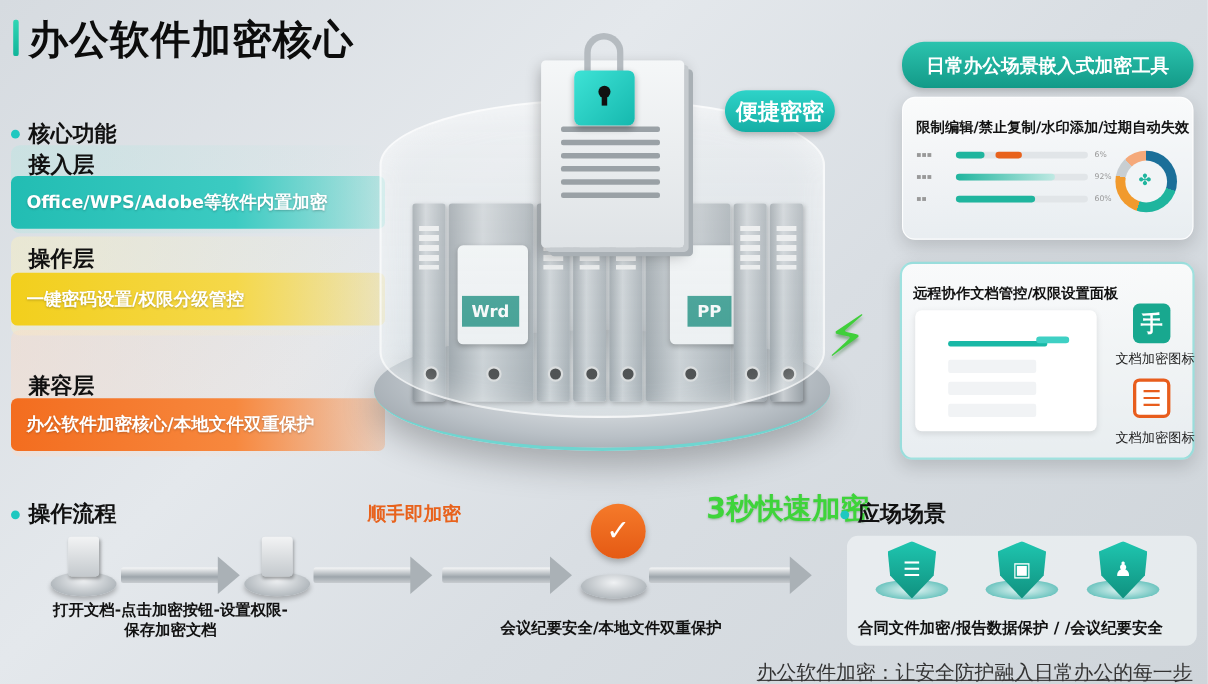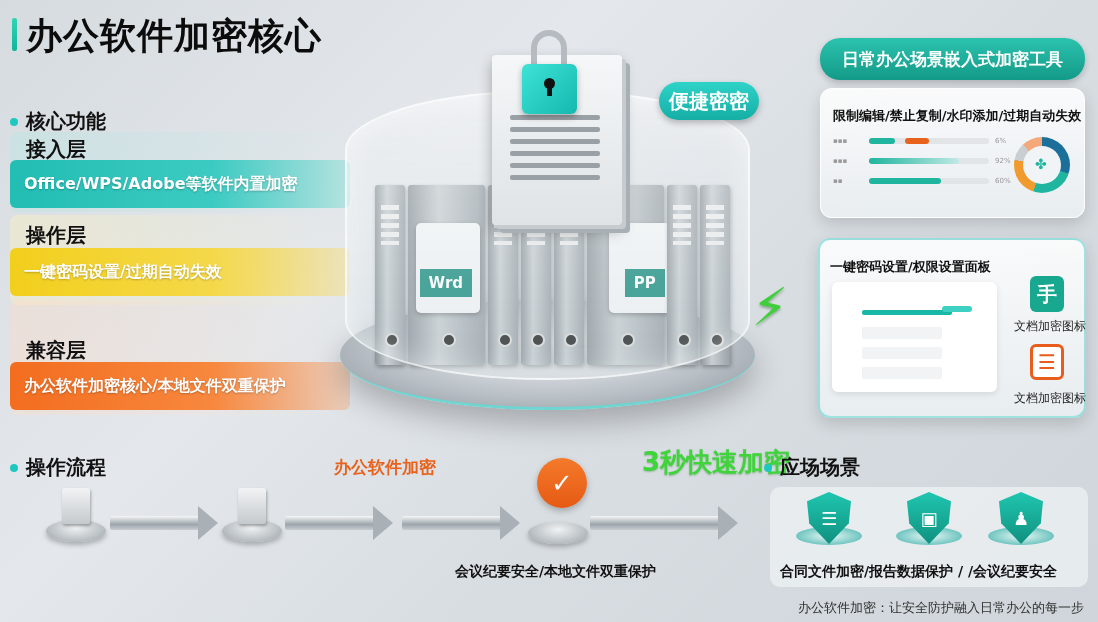--- a/index.html
+++ b/index.html
@@ -80,40 +80,40 @@
   .mini-doc { position: absolute; width: 28px; height: 36px; background: linear-gradient(#f2f3f4, #c4c9cd); border-radius: 3px; box-shadow: 1px 2px 3px rgba(0,0,0,0.3); }
   .arrow { position: absolute; height: 14px; background: linear-gradient(180deg, #f5f6f7, #9ea6ac 60%, #c8ccd0); border-radius: 2px; }
   .arrow::after { content: ""; position: absolute; right: -18px; top: -10px; border-left: 20px solid #aab1b6; border-top: 17px solid transparent; border-bottom: 17px solid transparent; }
   .check { left: 537px; top: 458px; width: 50px; height: 50px; border-radius: 50%; background: linear-gradient(180deg, #f57a2a, #e55a14); color: #fff; font-size: 26px; font-weight: bold; display: flex; align-items: center; justify-content: center; box-shadow: 0 3px 6px rgba(0,0,0,0.25); }
   .flow-caption { font-size: 14px; font-weight: bold; color: #111; text-align: center; line-height: 18px; }
   .orange-text { left: 334px; top: 456px; font-size: 17px; font-weight: bold; color: #e8621c; }
 
   .scen-card { left: 770px; top: 487px; width: 318px; height: 100px; background: rgba(240,243,245,0.7); border-radius: 10px; }
   .shield { position: absolute; width: 44px; height: 52px; background: linear-gradient(180deg, #1fc6b0, #10917f); clip-path: polygon(50% 0, 100% 18%, 95% 60%, 50% 100%, 5% 60%, 0 18%); display: flex; align-items: center; justify-content: center; color: #fff; font-size: 18px; font-weight: bold; }
   .shield-base { position: absolute; width: 66px; height: 18px; border-radius: 50%; background: radial-gradient(ellipse, #e8f7f6, #6fc5c0 70%, #9aa3a8); }
-  .footer { right: 14px; top: 599px; font-size: 13px; color: #333; }
+  .footer { right: 14px; top: 599px; font-size: 18px; color: #333; text-decoration: underline; }
 </style>
 </head>
 <body>
 
 <div class="abs title-bar"></div>
 <div class="abs title">办公软件加密核心</div>
 
 <div class="abs sec-head" style="left:10px; top:108px;">
   <span class="dot"></span>
   <span>核心功能</span>
 </div>
 
 <div class="abs layer-bg" style="top:132px; height:80px; background:linear-gradient(90deg, rgba(180,230,225,0.4), rgba(255,255,255,0));"></div>
 <div class="abs layer-label" style="left:26px; top:136px;">接入层</div>
 <div class="abs band band-teal" style="top:160px;">Office/WPS/Adobe等软件内置加密</div>
 
 <div class="abs layer-bg" style="top:215px; height:90px; background:linear-gradient(90deg, rgba(250,240,190,0.45), rgba(255,255,255,0));"></div>
 <div class="abs layer-label" style="left:26px; top:222px;">操作层</div>
-<div class="abs band band-yellow" style="top:248px;">一键密码设置/过期自动失效</div>
+<div class="abs band band-yellow" style="top:248px;">一键密码设置/权限分级管控</div>
 
 <div class="abs layer-bg" style="top:300px; height:115px; background:linear-gradient(90deg, rgba(250,220,200,0.45), rgba(255,255,255,0));"></div>
 <div class="abs layer-label" style="left:26px; top:337px;">兼容层</div>
 <div class="abs band band-orange" style="top:362px;">办公软件加密核心/本地文件双重保护</div>
 
 <div class="abs cyl-base"></div>
 <div class="abs binders">
   <div class="binder">
       <div class="stripe"></div>
     </div>
@@ -188,54 +188,56 @@
         <div class="fill" style="left:0; width:60%; background:#1fb59e;"></div>
       </div>
     <span>60%</span>
   </div>
   <div class="donut">
       <span class="leaf">✤</span>
     </div>
 </div>
 
 <div class="abs card rb-card">
-  <div class="rb-card-head">一键密码设置/权限设置面板</div>
+  <div class="rb-card-head">远程协作文档管控/权限设置面板</div>
   <div class="mini-panel">
     <div class="mini-row active" style="top:28px; width:90px;"></div>
     <div class="mini-row" style="top:45px;"></div>
     <div class="mini-row" style="top:65px;"></div>
     <div class="mini-row" style="top:85px;"></div>
     <div style="position:absolute; left:110px; top:24px; width:30px; height:6px; background:#3fd0c4; border-radius:3px;"></div>
   </div>
   <div class="doc-icon green" style="left:210px; top:36px;">手</div>
   <div class="icon-cap" style="left:194px; top:78px;">文档加密图标</div>
   <div class="doc-icon orange" style="left:210px; top:104px;">☰</div>
   <div class="icon-cap" style="left:194px; top:150px;">文档加密图标</div>
 </div>
 
 <div class="abs sec-head" style="left:10px; top:454px;">
   <span class="dot"></span>
   <span>操作流程</span>
 </div>
-<div class="abs orange-text">办公软件加密</div>
+<div class="abs orange-text">顺手即加密</div>
 
 <div class="abs flow-area">
   <div class="disk" style="left:16px; top:42px;"></div>
   <div class="mini-doc" style="left:32px; top:10px;"></div>
   <div class="arrow" style="left:80px; top:38px; width:90px;"></div>
   <div class="disk" style="left:192px; top:42px;"></div>
   <div class="mini-doc" style="left:208px; top:10px;"></div>
   <div class="arrow" style="left:255px; top:38px; width:90px;"></div>
   <div class="arrow" style="left:372px; top:38px; width:100px;"></div>
   <div class="disk" style="left:498px; top:44px;"></div>
   <div class="arrow" style="left:560px; top:38px; width:130px;"></div>
 </div>
 <div class="abs check">✓</div>
 
 <div class="abs flow-caption" style="left:30px; top:546px; width:250px;">
+  <div>打开文档-点击加密按钮-设置权限-</div>
+  <div>保存加密文档</div>
 </div>
 <div class="abs flow-caption" style="left:455px; top:562px;">会议纪要安全/本地文件双重保护</div>
 
 <div class="abs sec-head" style="left:764px; top:454px;">
   <span class="dot"></span>
   <span>应场场景</span>
 </div>
 <div class="abs scen-card">
   <div class="shield-base" style="left:26px; top:40px;"></div>
   <div class="shield" style="left:37px; top:5px;">☰</div>

